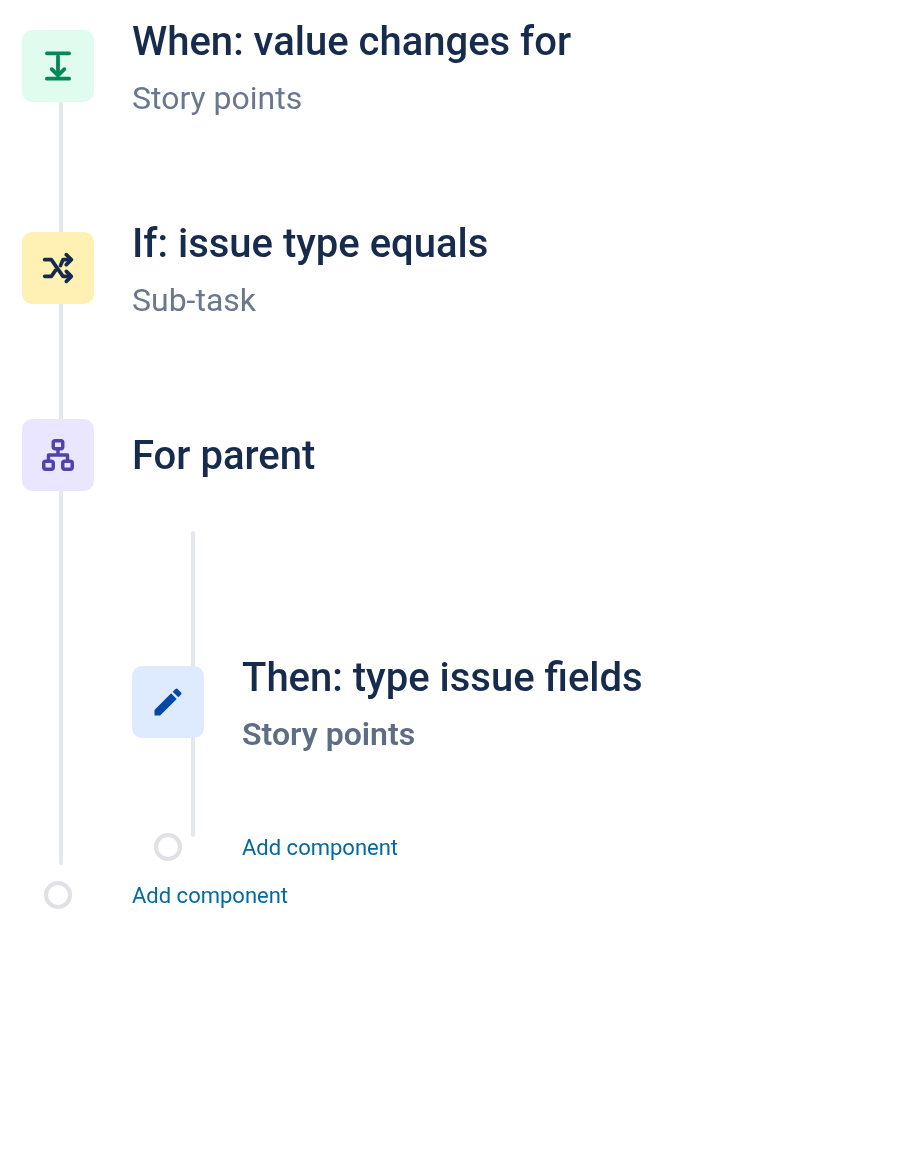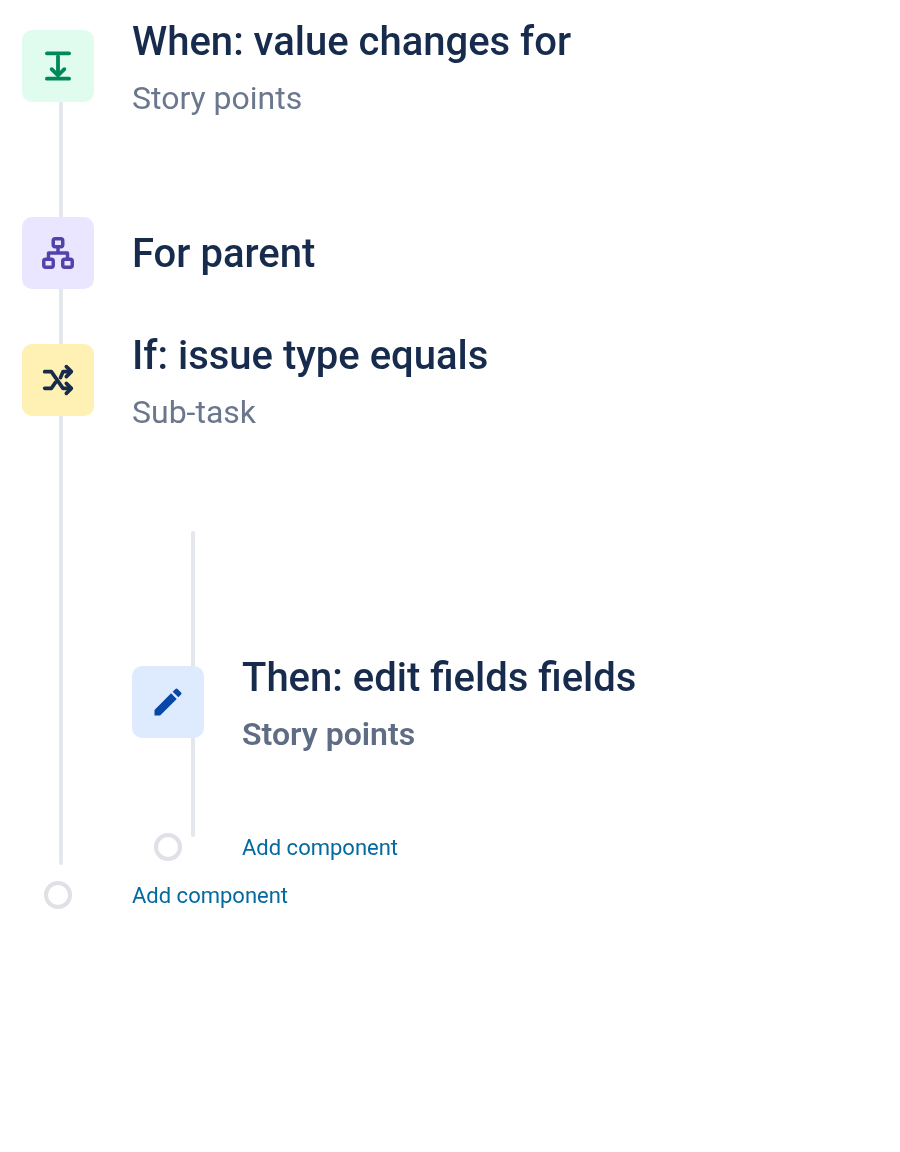--- a/index.html
+++ b/index.html
@@ -139,61 +139,61 @@
         <path d="M8 14l4 4 4-4" stroke="#00875a" stroke-width="2.4" stroke-linecap="round" stroke-linejoin="round"></path>
         <path d="M5 20h14" stroke="#00875a" stroke-width="2.4" stroke-linecap="round"></path>
       </svg>
     </div>
     <div class="step-body">
       <div class="step-title">When: value changes for</div>
       <div class="step-sub">Story points</div>
     </div>
   </div>
 
-  <div class="step branch-host">
-    <div class="icon-box purple">
-      <svg width="38" height="38" viewBox="0 0 24 24" fill="none">
-        <rect x="9" y="3" width="6" height="5" rx="1.2" stroke="#5243aa" stroke-width="2.2"></rect>
-        <rect x="3" y="16" width="6" height="5" rx="1.2" stroke="#5243aa" stroke-width="2.2"></rect>
-        <rect x="15" y="16" width="6" height="5" rx="1.2" stroke="#5243aa" stroke-width="2.2"></rect>
-        <path d="M12 8v4M12 12H6v4M12 12h6v4" stroke="#5243aa" stroke-width="2.2" stroke-linecap="round" stroke-linejoin="round"></path>
-      </svg>
-    </div>
-    <div class="step-body">
-      <div class="step-title">For parent</div>
-    </div>
-  </div>
-
   <div class="step">
     <div class="icon-box yellow">
       <svg width="40" height="40" viewBox="0 0 24 24" fill="none">
         <path d="M4 7h4l7 10h3" stroke="#172b4d" stroke-width="2.2" stroke-linecap="round" stroke-linejoin="round"></path>
         <path d="M4 17h4l2.5-3.6" stroke="#172b4d" stroke-width="2.2" stroke-linecap="round" stroke-linejoin="round"></path>
         <path d="M13.5 10.6L15 7h3" stroke="#172b4d" stroke-width="2.2" stroke-linecap="round" stroke-linejoin="round"></path>
         <path d="M17 4l3 3-3 3" stroke="#172b4d" stroke-width="2.2" stroke-linecap="round" stroke-linejoin="round"></path>
         <path d="M17 14l3 3-3 3" stroke="#172b4d" stroke-width="2.2" stroke-linecap="round" stroke-linejoin="round"></path>
       </svg>
     </div>
     <div class="step-body">
       <div class="step-title">If: issue type equals</div>
       <div class="step-sub">Sub-task</div>
     </div>
   </div>
 
+  <div class="step branch-host">
+    <div class="icon-box purple">
+      <svg width="38" height="38" viewBox="0 0 24 24" fill="none">
+        <rect x="9" y="3" width="6" height="5" rx="1.2" stroke="#5243aa" stroke-width="2.2"></rect>
+        <rect x="3" y="16" width="6" height="5" rx="1.2" stroke="#5243aa" stroke-width="2.2"></rect>
+        <rect x="15" y="16" width="6" height="5" rx="1.2" stroke="#5243aa" stroke-width="2.2"></rect>
+        <path d="M12 8v4M12 12H6v4M12 12h6v4" stroke="#5243aa" stroke-width="2.2" stroke-linecap="round" stroke-linejoin="round"></path>
+      </svg>
+    </div>
+    <div class="step-body">
+      <div class="step-title">For parent</div>
+    </div>
+  </div>
+
   <div class="branch">
     <div class="branch-line"></div>
 
     <div class="step">
       <div class="icon-box blue">
         <svg width="36" height="36" viewBox="0 0 24 24" fill="#0747a6">
           <path d="M3 17.25V21h3.75L17.81 9.94l-3.75-3.75L3 17.25zM20.71 7.04a1 1 0 0 0 0-1.41l-2.34-2.34a1 1 0 0 0-1.41 0l-1.83 1.83 3.75 3.75 1.83-1.83z"></path>
         </svg>
       </div>
       <div class="step-body">
-        <div class="step-title">Then: edit fields fields</div>
+        <div class="step-title">Then: type issue fields</div>
         <div class="step-sub bold">Story points</div>
       </div>
     </div>
 
     <div class="add-row">
       <div class="add-circle"></div>
       <div class="add-label">Add component</div>
     </div>
   </div>
 

